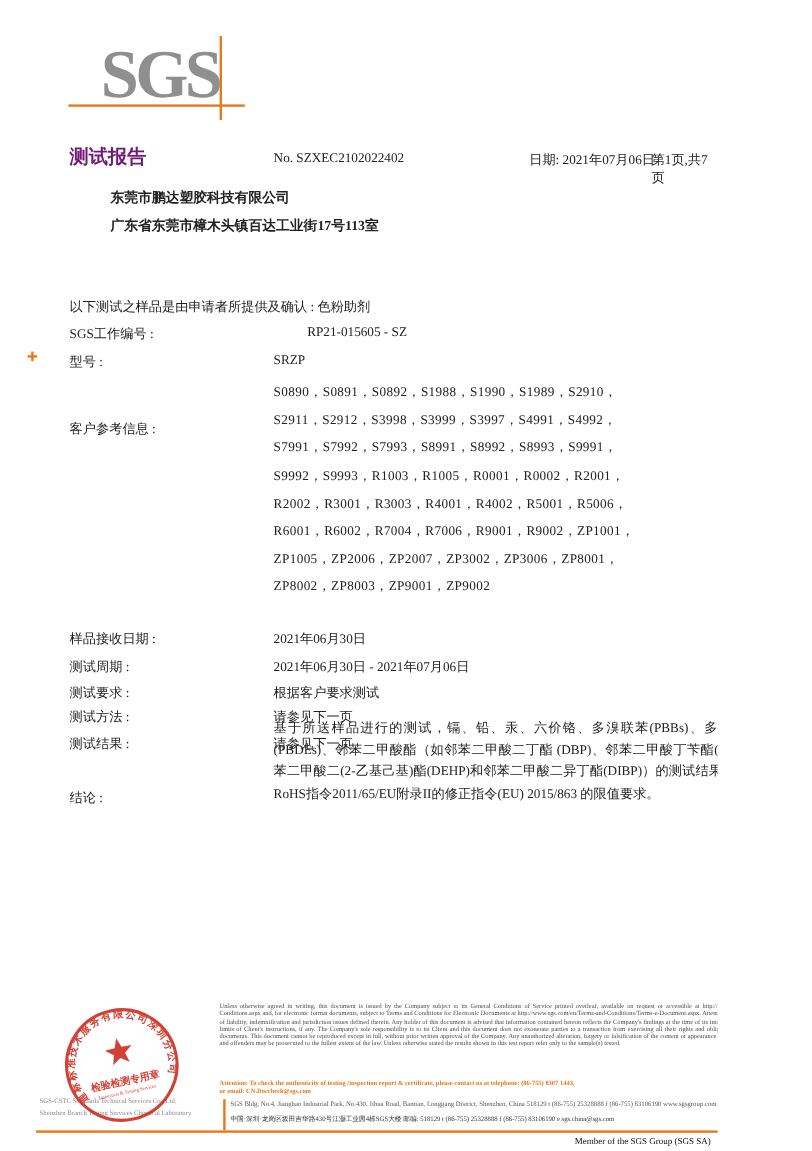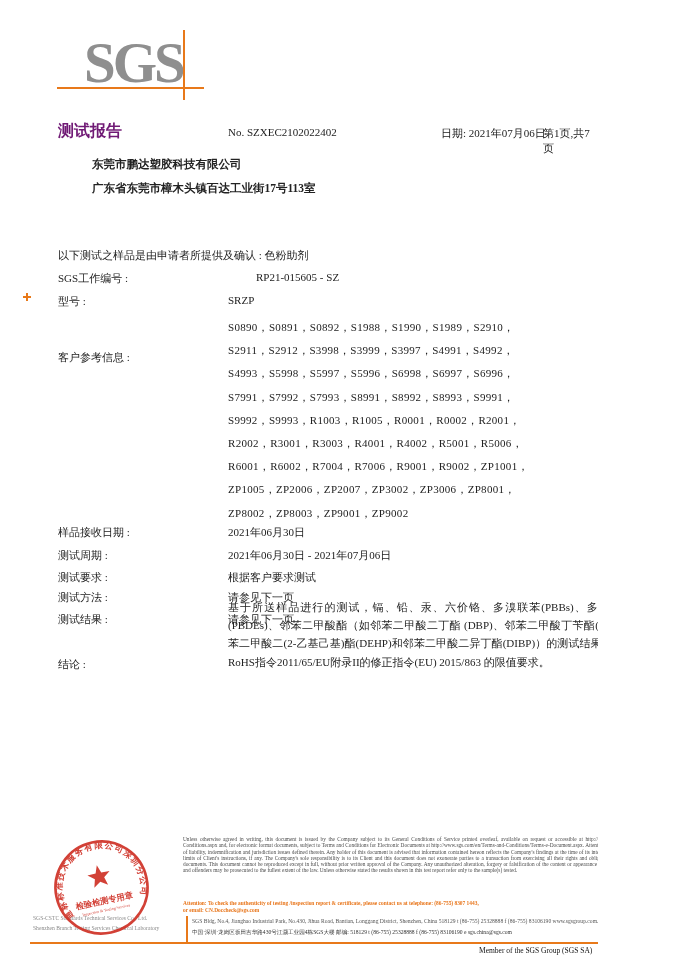--- a/index.html
+++ b/index.html
@@ -56,21 +56,20 @@
   <div class="lbl" style="top:271px;">SGS工作编号 :</div>
   <div class="val" style="top:271px;margin-left:28px;">RP21-015605 - SZ</div>
 
   <div class="lbl" style="top:294px;">型号 :</div>
   <div class="val" style="top:294px;">SRZP</div>
 
   <div class="lbl" style="top:302px;margin-top:48px;">客户参考信息 :</div>
   <div class="codes">
     <div>S0890，S0891，S0892，S1988，S1990，S1989，S2910，</div>
     <div>S2911，S2912，S3998，S3999，S3997，S4991，S4992，</div>
-    <div>S4993，S5998，S5997，S5996，S6998，S6997，S6996，</div>
     <div>S7991，S7992，S7993，S8991，S8992，S8993，S9991，</div>
     <div>S9992，S9993，R1003，R1005，R0001，R0002，R2001，</div>
     <div>R2002，R3001，R3003，R4001，R4002，R5001，R5006，</div>
     <div>R6001，R6002，R7004，R7006，R9001，R9002，ZP1001，</div>
     <div>ZP1005，ZP2006，ZP2007，ZP3002，ZP3006，ZP8001，</div>
     <div>ZP8002，ZP8003，ZP9001，ZP9002</div>
   </div>
 
   <div class="lbl" style="top:525px;">样品接收日期 :</div>
   <div class="val" style="top:525px;text-align:right;">2021年06月30日</div>

